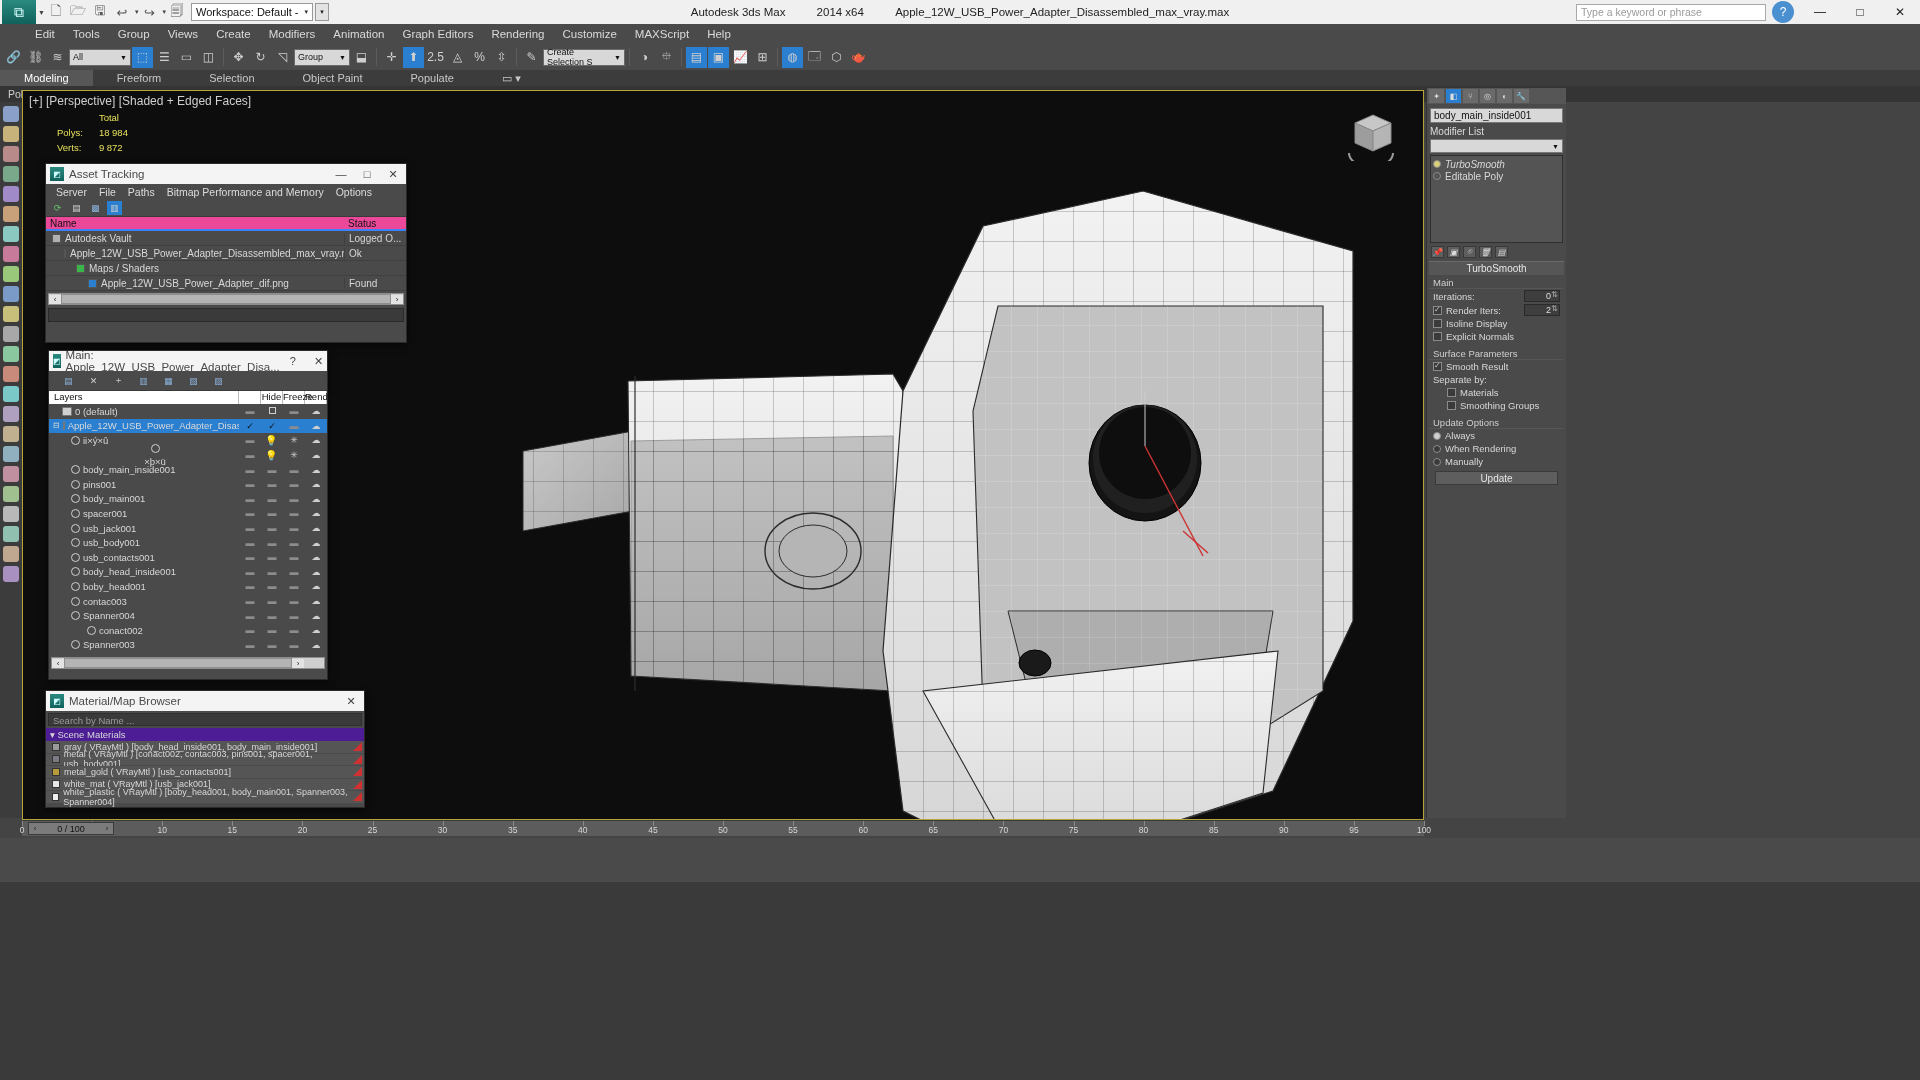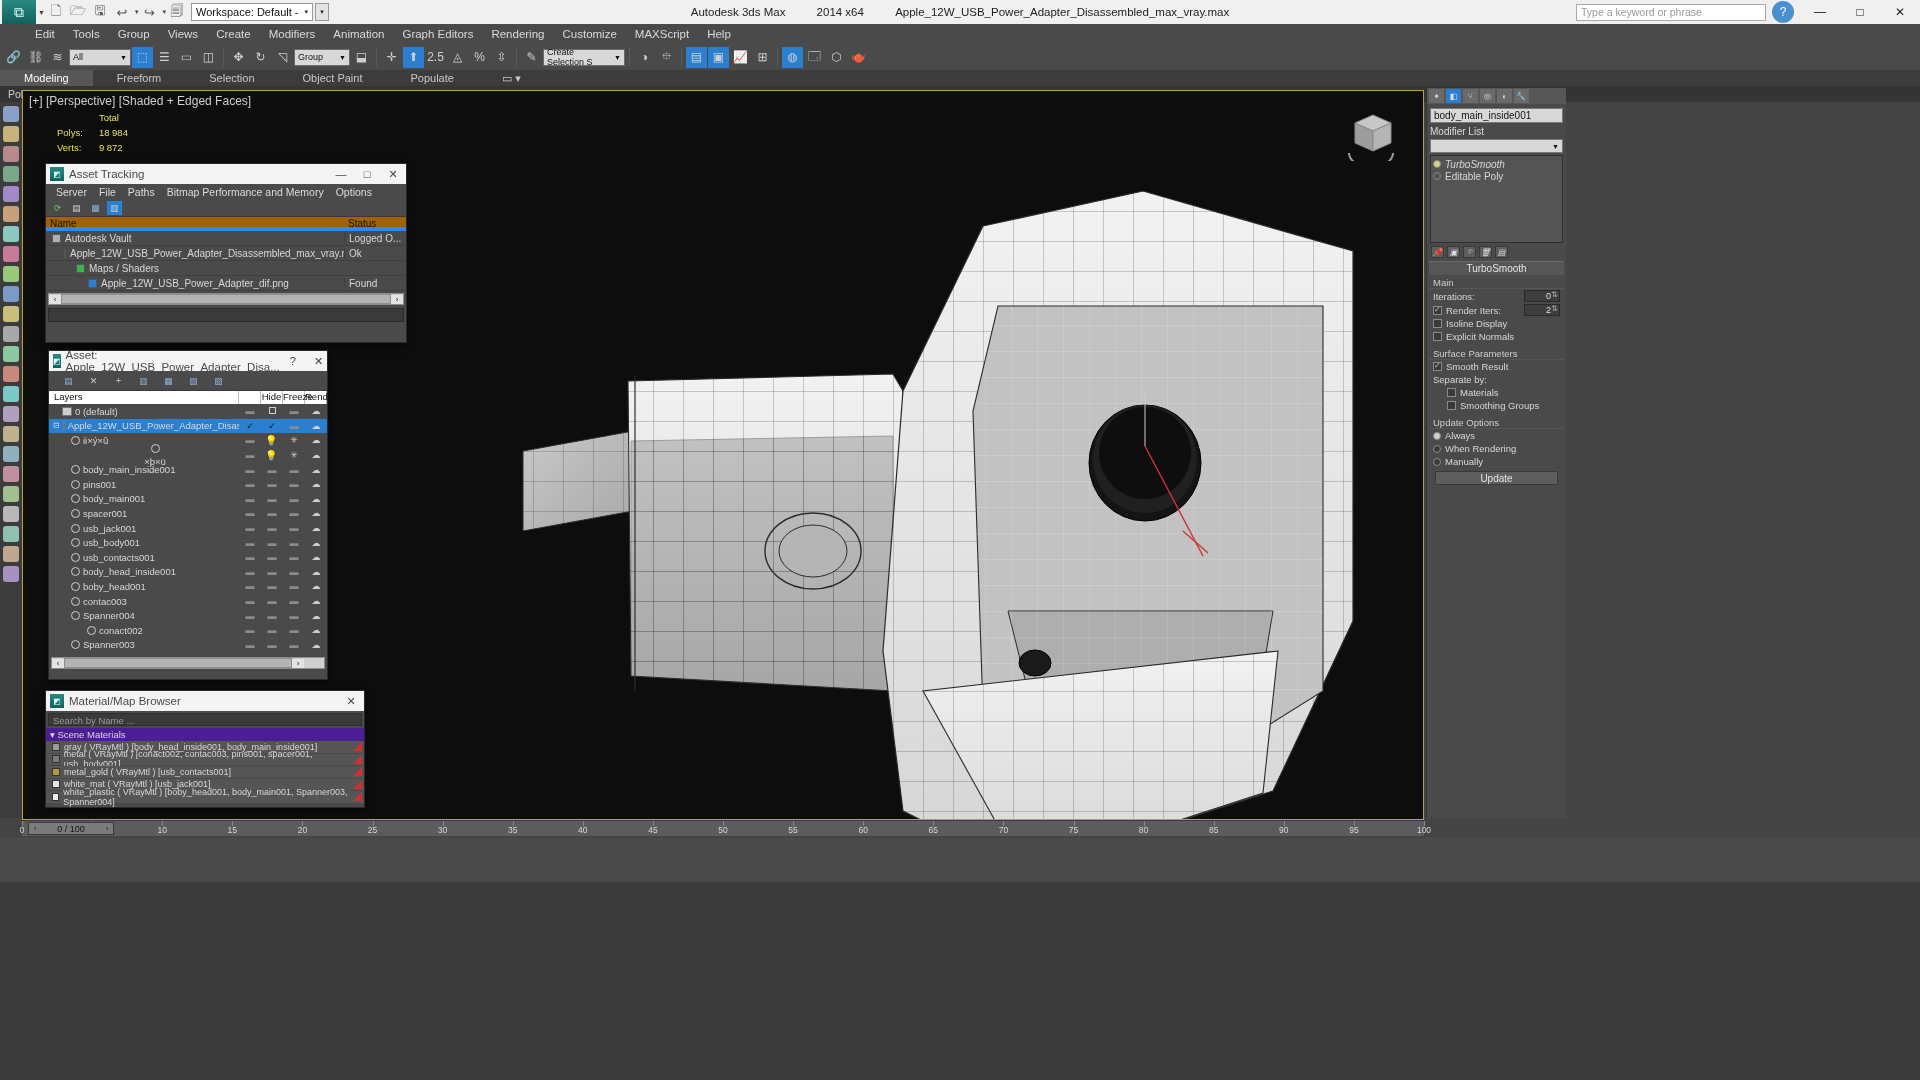--- a/index.html
+++ b/index.html
@@ -124,22 +124,22 @@
     font-size:11px; color:#444; }
   .dlg-menu { height:16px; background:#4a4a4a; display:flex; align-items:center; padding-left:4px; }
   .dlg-menu .mi { padding:0 6px; font-size:10.5px; color:#dcdcdc; }
   .dlg-tools { height:17px; background:#4a4a4a; display:flex; align-items:center;
     padding-left:4px; gap:4px; border-bottom:1px solid #3a3a3a; }
   .dtb { width:15px; height:14px; display:flex; align-items:center; justify-content:center;
     font-size:9px; color:#cfcfcf; }
   .dtb.on { background:#2a7fd0; }
 
   
-  .at-head { display:flex; height:14px; background:#a16207; color:#111; font-size:10px;
-    border-bottom:4px solid #3b82f6; }
+  .at-head { display:flex; height:14px; background:#ec4899; color:#111; font-size:10px;
+    border-bottom:2px solid #3b82f6; }
   .at-head div { padding:1px 4px; }
   .at-row { display:flex; height:15px; font-size:10px; align-items:center;
     border-bottom:1px solid #3f3f3f; }
   .at-row .c1 { flex:1; display:flex; align-items:center; gap:4px; overflow:hidden; white-space:nowrap;}
   .at-row .c2 { width:62px; border-left:1px solid #3f3f3f; padding-left:4px; overflow:hidden; }
   .sq { width:9px; height:9px; display:inline-block; }
   .at-scroll { height:12px; background:#cfcfcf; border:1px solid #8e8e8e; display:flex;
     align-items:center; margin:2px; }
   .at-scroll .arr { width:12px; text-align:center; font-size:8px; color:#222; background:#e3e3e3; }
   .at-scroll .thumb { flex:1; height:10px; background:#b4b4b4; border:1px solid #8e8e8e; }
@@ -485,21 +485,21 @@
       <div class="arr">‹</div>
       <div class="thumb"></div>
       <div class="arr">›</div>
     </div>
     <div class="at-status"></div>
   </div>
 
   <div class="dlg" style="left:48px; top:350px; width:280px; height:330px;">
     <div class="dlg-title">
       <div class="dlg-ico">◩</div>
-      <span>Asset: Apple_12W_USB_Power_Adapter_Disa...</span>
+      <span>Main: Apple_12W_USB_Power_Adapter_Disa...</span>
       <div class="dlg-wbtns">
         <div class="dlg-wbtn">?</div>
         <div class="dlg-wbtn">✕</div>
       </div>
     </div>
     <div class="dlg-tools" style="height:20px; gap:10px; padding-left:12px;">
       <div class="dtb" style="color:#8ab0d8">▤</div>
       <div class="dtb">✕</div>
       <div class="dtb">＋</div>
       <div class="dtb" style="color:#8ab0d8">▥</div>

